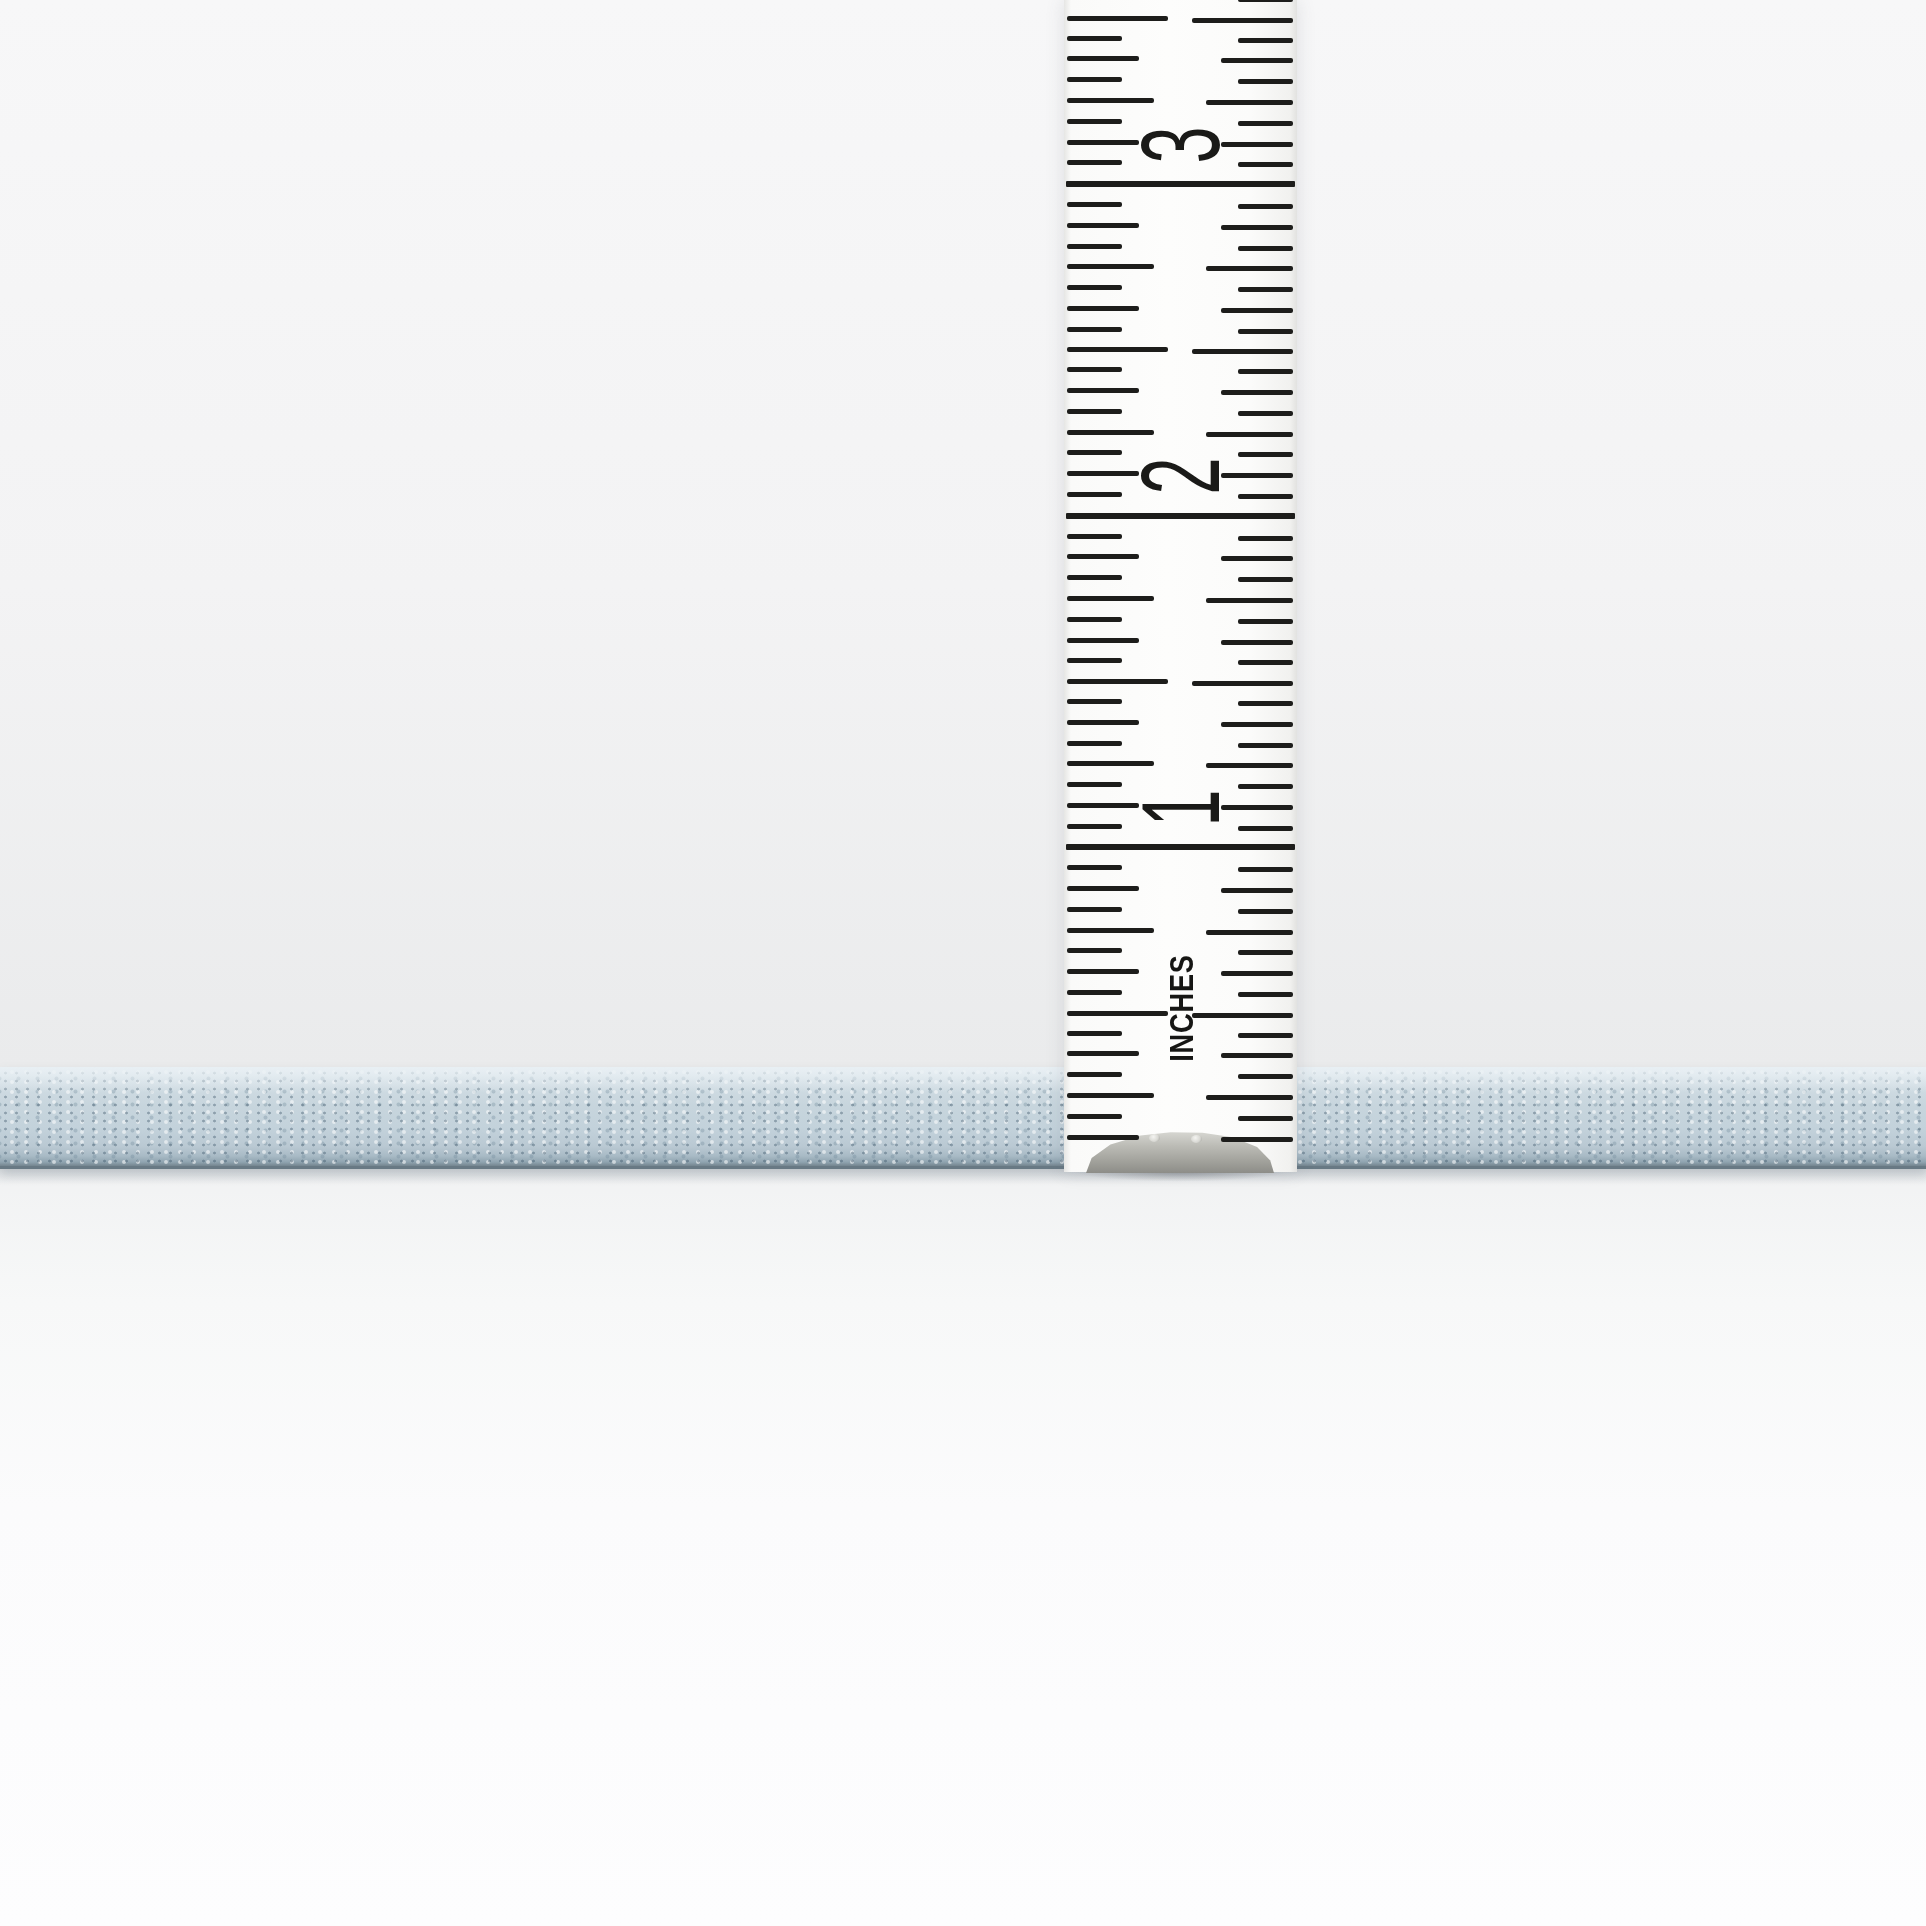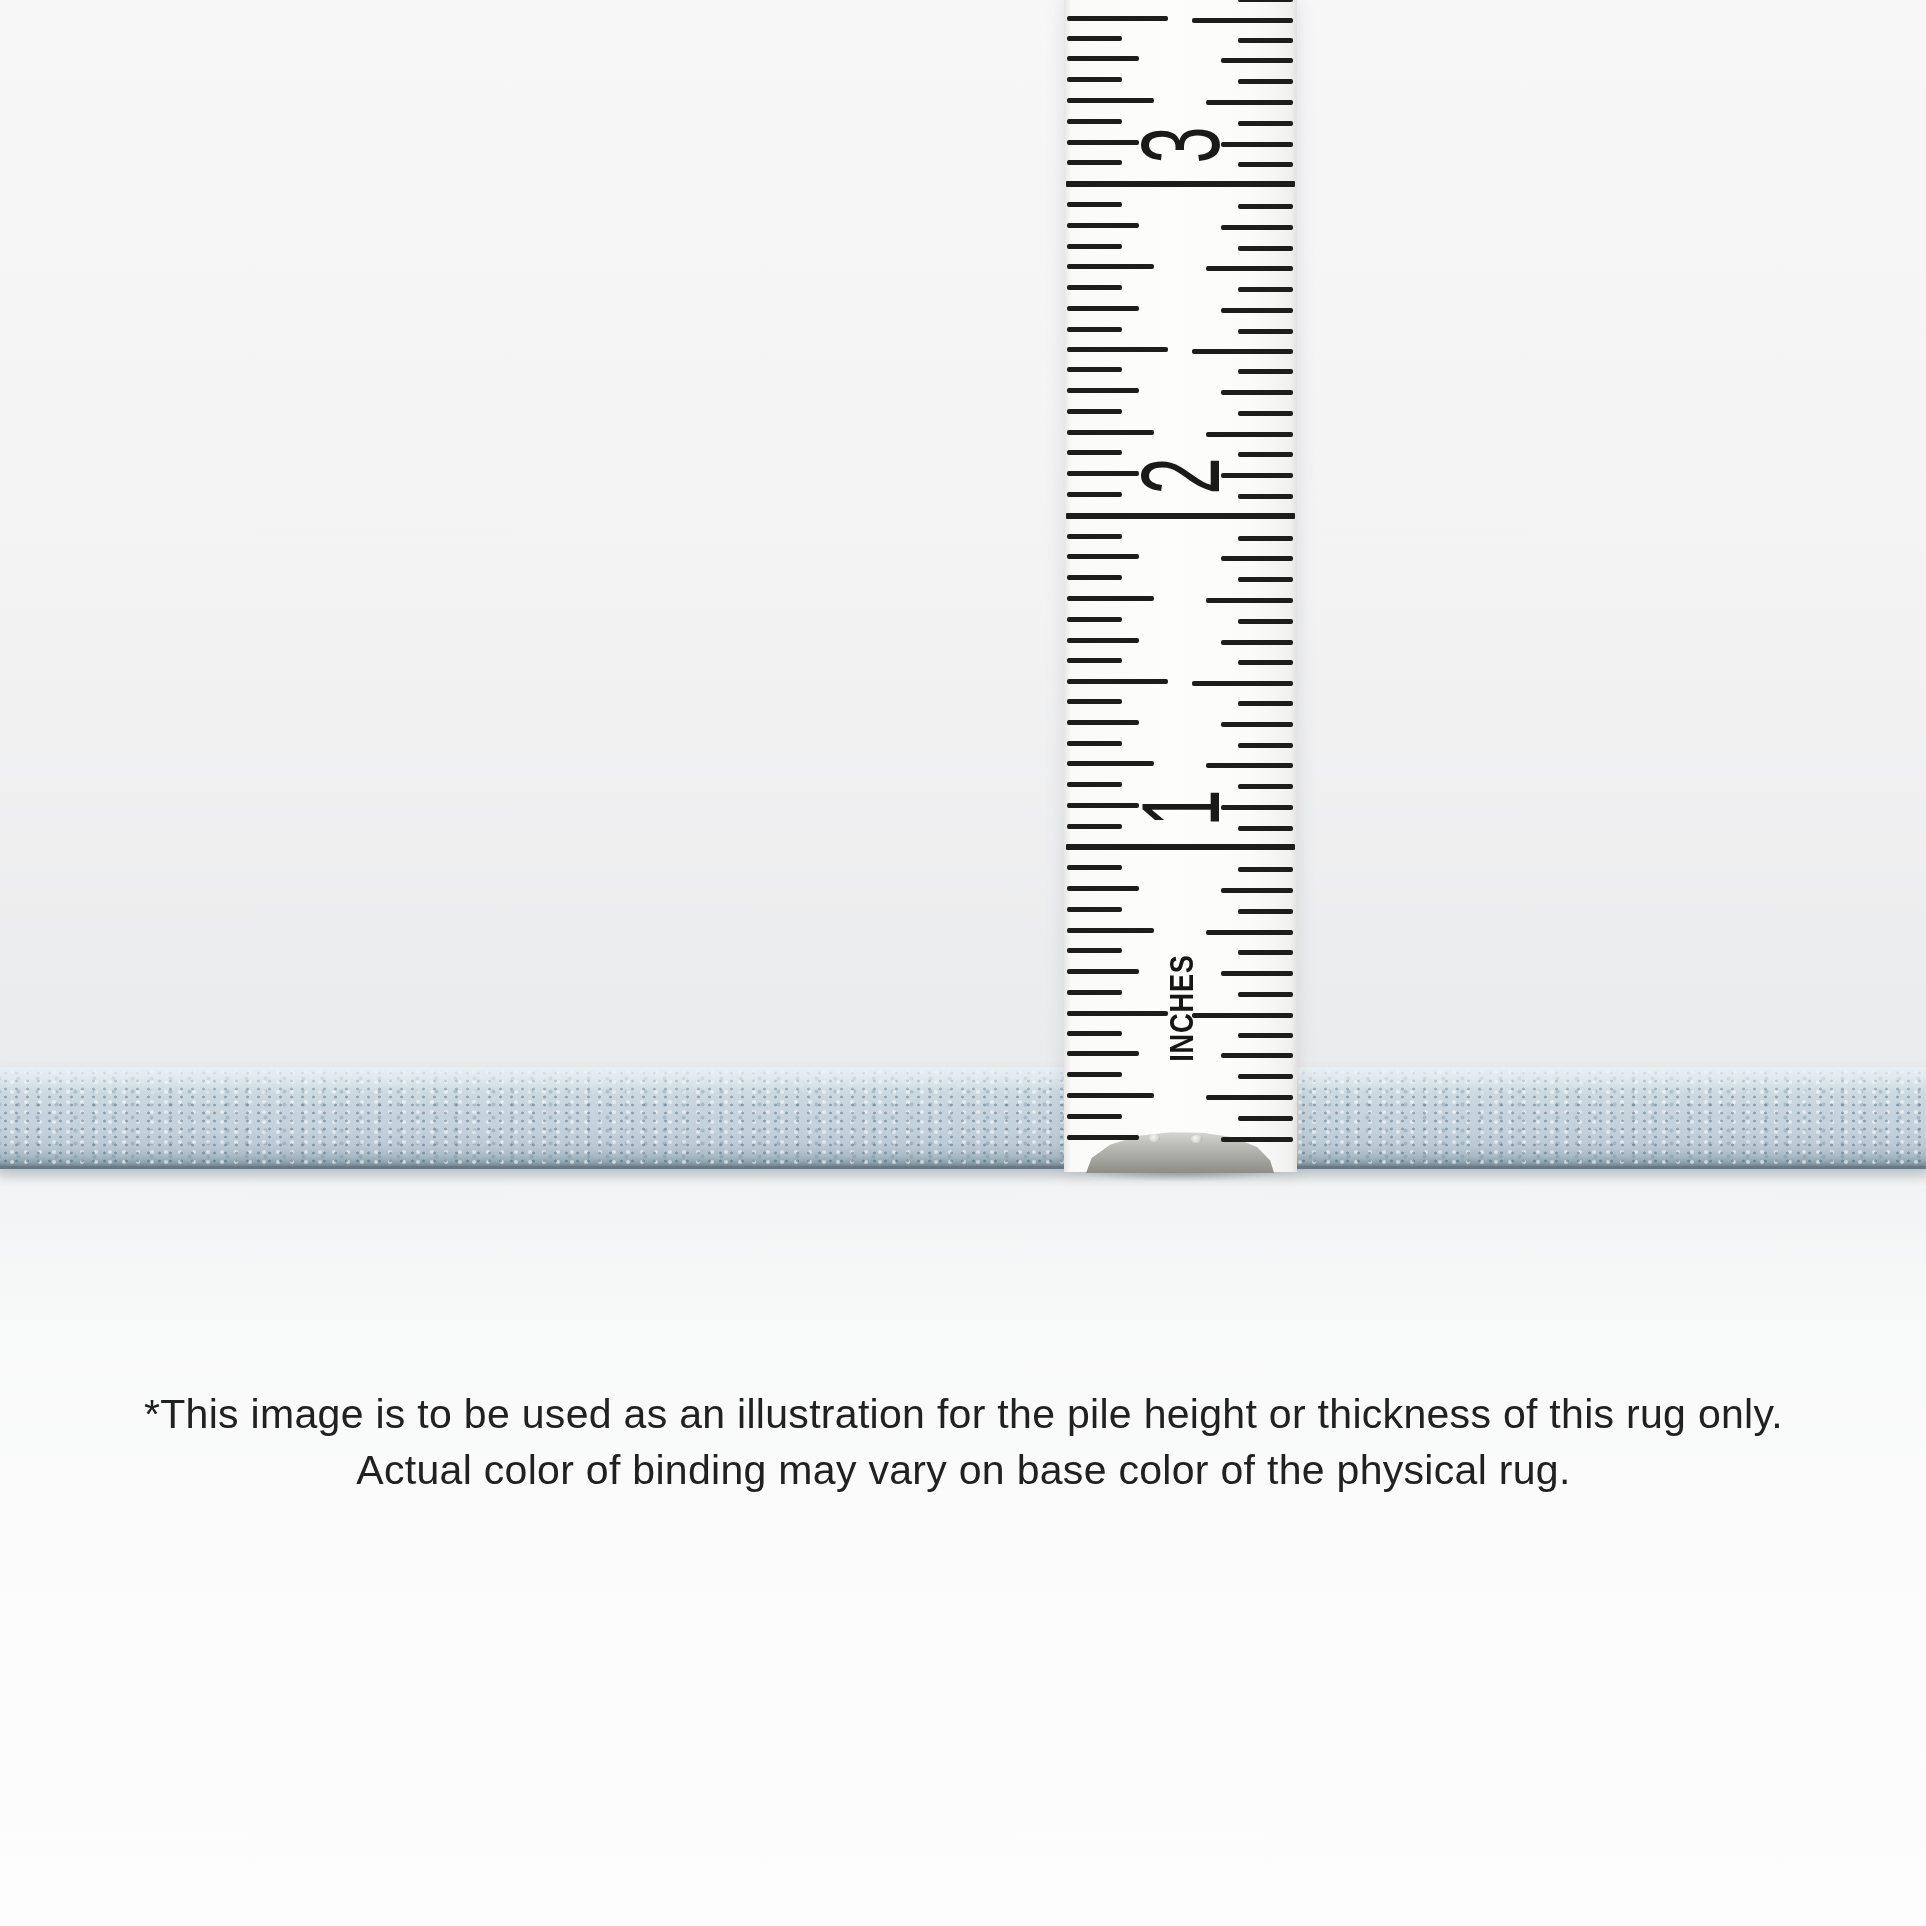--- a/index.html
+++ b/index.html
@@ -244,19 +244,15 @@
       <div class="tick" style="top: 36px; left: 3px; width: 55px;"></div>
       <div class="tick" style="top: 38px; right: 4px; width: 55px;"></div>
       <div class="tick" style="top: 16px; left: 3px; width: 101px;"></div>
       <div class="tick" style="top: 18px; right: 4px; width: 101px;"></div>
       <div class="tick" style="top: -3px; right: 4px; width: 55px;"></div>
       <span class="ruler-number" style="top: 808px;">1</span>
       <span class="ruler-number" style="top: 476px;">2</span>
       <span class="ruler-number" style="top: 145px;">3</span>
     </div>
 
-  <div class="caption">
-    <div>*This image is to be used as an illustration for the pile height or thickness of this rug only.</div>
-    <div>Actual color of binding may vary on base color of the physical rug.</div>
-  </div>
 
 </div>
 
 
 </body></html>

